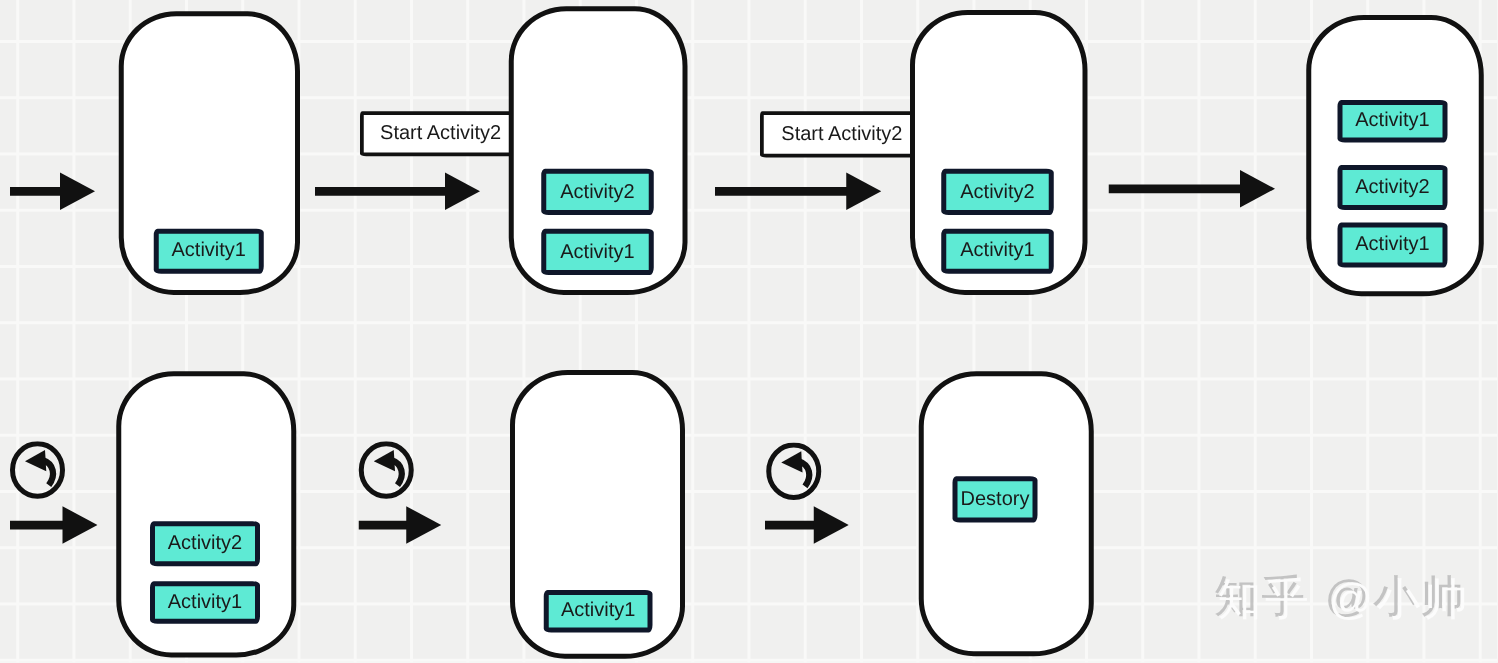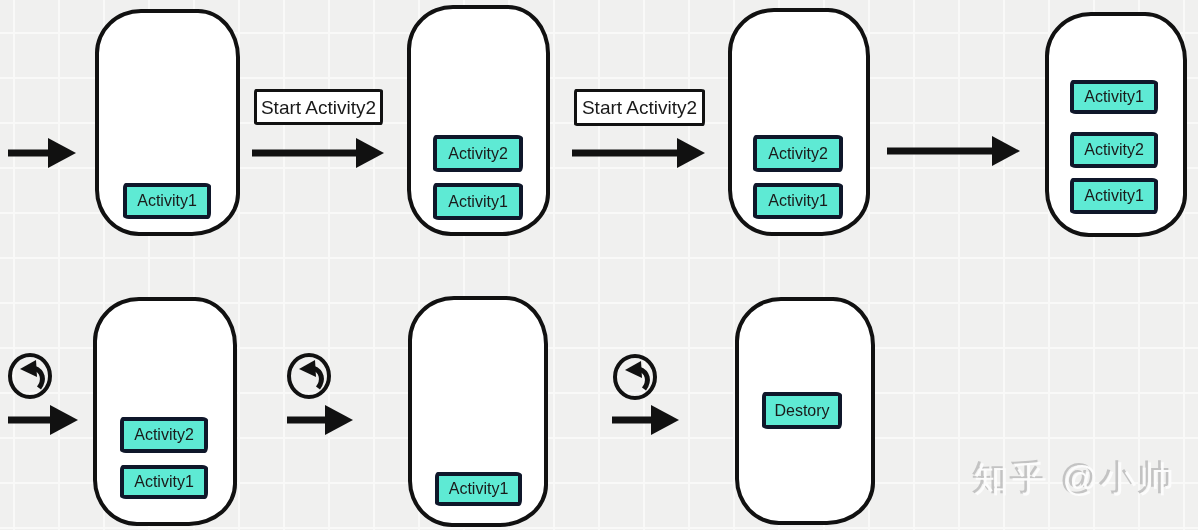--- a/index.html
+++ b/index.html
@@ -27,21 +27,21 @@
     background:#5eead4;border:4px solid #0f172a;
     border-radius:3px 6px 3px 6px / 5px 3px 6px 3px;
     display:flex;align-items:center;justify-content:center;
     font-size:16px;line-height:1;white-space:nowrap;
   }
   .tlabel{
     position:absolute;box-sizing:border-box;
     background:#ffffff;border:3px solid #111;
     border-radius:2px 4px 2px 5px / 4px 2px 5px 2px;
     display:flex;align-items:center;justify-content:center;
-    font-size:19px;line-height:1;white-space:nowrap;
+    font-size:16px;line-height:1;white-space:nowrap;margin-left:34px;
   }
   .icon{position:absolute;}
   .watermark{
     position:absolute;left:974px;top:456px;
     font-size:35px;letter-spacing:3px;white-space:nowrap;
     color:#fdfdfd;
     text-shadow:-3px -2px 0 rgba(185,185,185,0.85);
     opacity:0.95;
   }
 </style>
@@ -125,18 +125,18 @@
     <ellipse cx="23" cy="23" rx="20" ry="21" fill="none" stroke="#111" stroke-width="4"></ellipse>
     <path d="M 32 35 C 38 27 36 18 27 15" fill="none" stroke="#111" stroke-width="5"></path>
     <polygon points="29,7 13,16 30,24" fill="#111"></polygon>
   </svg>
   <svg class="icon" style="left:610px;top:403px" width="69" height="34" viewBox="0 0 69 34">
     <line x1="2" y1="17" x2="45" y2="17" stroke="#111" stroke-width="7"></line>
     <polygon points="41,2 69,17 41,32" fill="#111"></polygon>
   </svg>
 
   <div class="phone" style="left:735px;top:297px;width:140px;height:228px">
-    <div class="abox" style="left:23px;top:91px;width:80px;height:37px">Destory</div>
+    <div class="abox" style="left:23px;top:80px;width:68px;height:37px">Destory</div>
   </div>
 
   <div class="watermark">知乎 @小帅</div>
 
 </div>
 
 </body></html>

